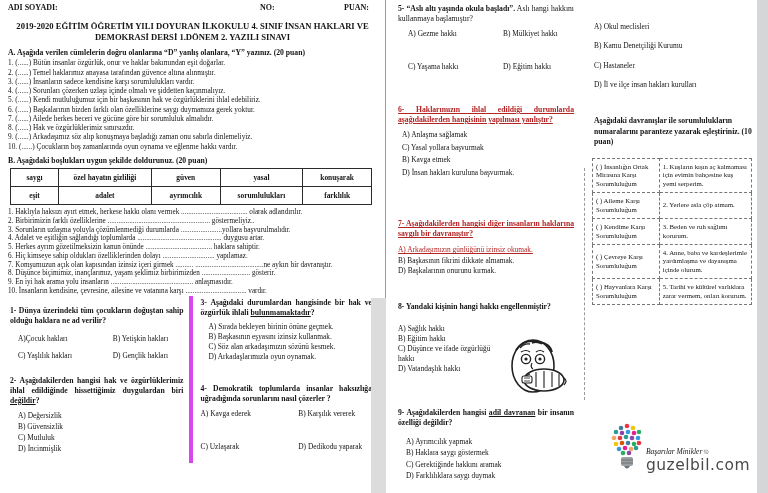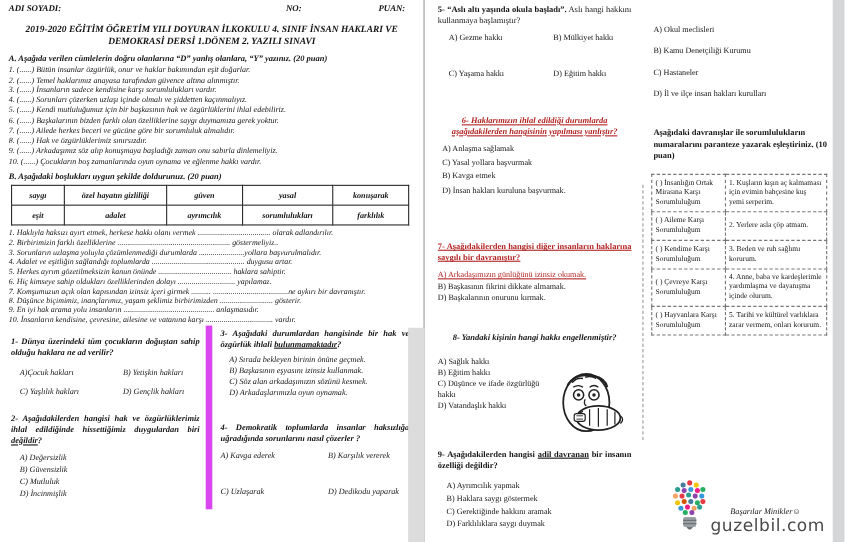--- a/index.html
+++ b/index.html
@@ -1,67 +1,67 @@
 <!DOCTYPE html>
 <html><head>
 <meta charset="utf-8">
 <style>
   html,body{margin:0;padding:0;background:#fff;}
   .page{position:relative;width:768px;height:493px;background:#ffffff;overflow:hidden;
         font-family:"Liberation Serif",serif;color:#141414;}
   
   .col-left{position:absolute;left:0;top:0;width:386px;height:493px;border-right:1px solid #9a9a9a;
-            box-sizing:border-box;padding:3px 8px 0 8px;font-style:italic;}
+            box-sizing:border-box;padding:3px 8px 0 8px;}
   .col-mid{position:absolute;left:392px;top:0;width:188px;height:493px;}
   .col-right{position:absolute;left:592px;top:0;width:164px;height:493px;}
   .band-a{position:absolute;left:371px;top:298px;width:15px;height:195px;background:#dcdcdc;}
   .band-right{position:absolute;left:757px;top:0;width:11px;height:493px;background:#d4d6d7;}
   .dash-sep{position:absolute;left:584px;top:168px;height:232px;border-left:1px dashed #9a9a9a;}
   
   .hdr{position:relative;height:12px;font-size:8px;font-weight:bold;}
   .hdr .h-name{position:absolute;left:0;}
   .hdr .h-no{position:absolute;left:252px;}
   .hdr .h-puan{position:absolute;left:336px;}
   .title{text-align:center;font-weight:bold;font-size:8.6px;line-height:1.3;margin-top:6px;}
   
   .sec-h{font-weight:bold;font-size:7.7px;margin-top:5px;}
   .a-items{font-size:7.3px;line-height:1.27;margin-top:1px;}
   table.bank{border-collapse:collapse;width:362px;margin:3px 0 2px 2px;table-layout:fixed;}
   table.bank td{border:1px solid #2b2b2b;text-align:center;font-weight:bold;font-size:7.4px;padding:4px 1px;}
   .b-items{font-size:7.2px;line-height:1.22;margin-top:3px;}
   .c-head{font-weight:bold;font-size:7.7px;margin:7px 0 4px 0;}
   .c-cols{display:flex;align-items:stretch;}
   .c-col{width:50%;box-sizing:border-box;padding:2px 5px 0 2px;}
-  .c-col.first{border-right:6px solid #d946ef;}
+  .c-col.first{border-right:4px solid #d946ef;}
   .c-col.second{padding-left:8px;}
   
   .q{margin-bottom:9px;}
   .q-h{font-weight:bold;font-size:7.7px;line-height:1.3;text-align:justify;}
   .opts{font-size:7.4px;margin:4px 0 0 8px;line-height:1.5;}
   .opts2{display:grid;grid-template-columns:1fr 1fr;font-size:7.4px;margin:5px 0 0 8px;row-gap:4px;gap:24px;}
   .red{color:#b32424;}
   .u{text-decoration:underline;}
-  .center{text-align:center;font-style:italic;}
+  .center{}
   
   .col-mid .q5{margin:4px 6px 34px 6px;}
   .col-mid .q6{margin:0 6px 40px 6px;}
   .col-mid .q7{margin:0 6px 26px 6px;}
   .col-mid .q8{margin:0 6px 34px 6px;position:relative;}
   .col-mid .q9{margin:0 6px 0 6px;}
   .q8-opts{width:104px;}
   .q8-face{position:absolute;right:2px;top:34px;}
   
   .q10{margin:10px 2px 0 2px;}
   .q10 .opts{margin-left:0;line-height:1.4;}
   .q10 .opts div{margin-bottom:9px;}
   .match-h{font-weight:bold;font-size:7.7px;line-height:1.35;margin:26px 2px 10px 2px;}
   table.match{border-collapse:collapse;width:160px;font-size:6.8px;line-height:1.25;}
   table.match td{border:1px dashed #777;padding:4px 3px;vertical-align:middle;}
   table.match td.l{width:42%;}
-  .footer{position:absolute;right:6px;bottom:6px;width:150px;text-align:center;}
+  .footer{position:absolute;right:6px;bottom:19px;width:150px;text-align:left;}
   .slogan{font-size:7.5px;font-style:italic;margin-right:4px;}
   .site{font-family:"DejaVu Sans",sans-serif;font-size:15.5px;color:#4a4a4a;letter-spacing:.5px;}
   .logo-row{display:flex;align-items:flex-end;justify-content:flex-end;gap:2px;}
 </style>
 </head>
 <body>
 
 <div class="page">
 
   <div class="col-left">

